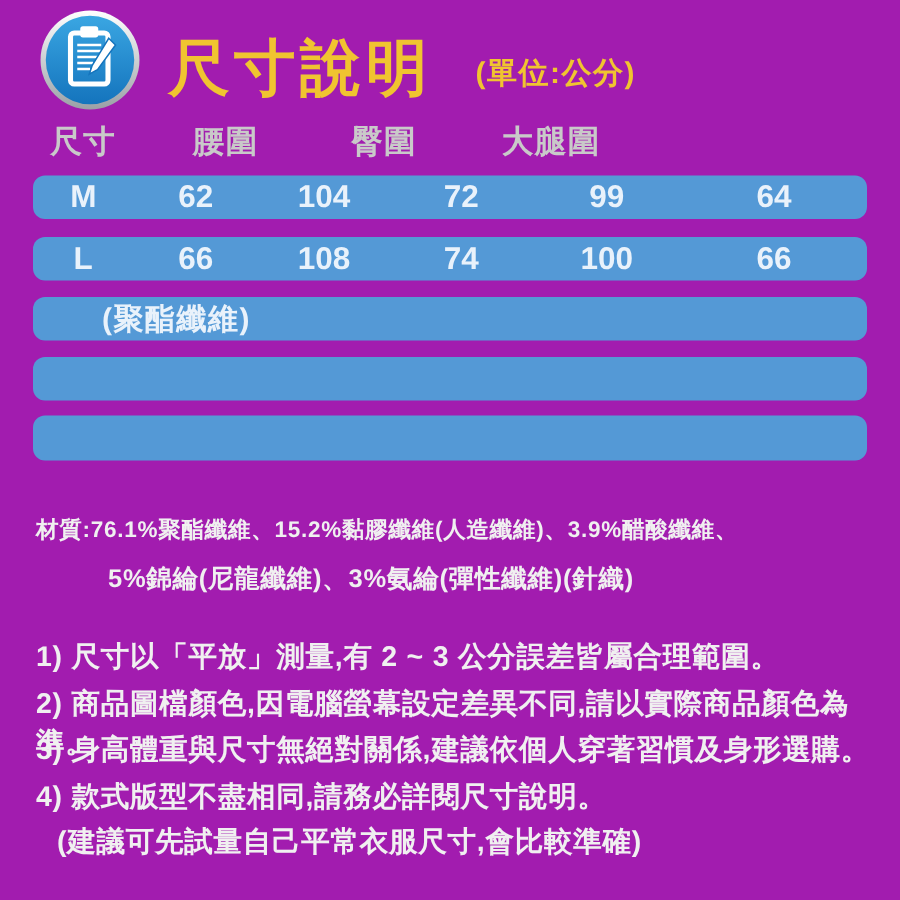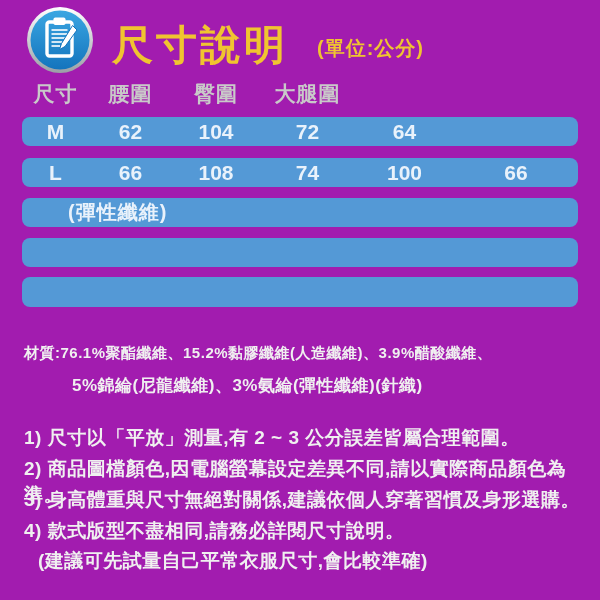--- a/index.html
+++ b/index.html
@@ -31,21 +31,21 @@
   }
 
   
   .tgrid {
     position: absolute; left: 22px; width: 556px; height: 29px;
     display: grid;
     grid-template-columns: 67px 83px 88px 95px 99px 124px;
     align-items: center;
   }
   .tgrid span { text-align: center; }
-  .thead { top: 79px; color: #c9c9c9; font-size: 21px; font-weight: 700; letter-spacing: 1px; }
+  .thead { top: 79px; color: #c9c9c9; font-size: 21px; font-weight: 700; letter-spacing: 1px; gap: 20px; }
   .bar {
     position: absolute; left: 22px; width: 556px; height: 29px;
     background: #5499d6; border-radius: 8px;
   }
   .bar-row { color: #e9f2fb; font-size: 21px; font-weight: 700; }
   .bar-m { top: 117px; }
   .bar-l { top: 158px; }
   .bar-note { top: 198px; display: flex; align-items: center; }
   .bar-note span {
     padding-left: 46px; color: #e9f2fb; font-size: 20px; font-weight: 700; letter-spacing: 1px;
@@ -106,34 +106,35 @@
     <span>腰圍</span>
     <span>臀圍</span>
     <span>大腿圍</span>
   </div>
 
   <div class="bar bar-m tgrid bar-row">
     <span>M</span>
     <span>62</span>
     <span>104</span>
     <span>72</span>
+    <span>99</span>
     <span>64</span>
   </div>
 
   <div class="bar bar-l tgrid bar-row">
     <span>L</span>
     <span>66</span>
     <span>108</span>
     <span>74</span>
     <span>100</span>
     <span>66</span>
   </div>
 
   <div class="bar bar-note">
-    <span>(彈性纖維)</span>
+    <span>(聚酯纖維)</span>
   </div>
 
   <div class="bar bar-e1"></div>
   <div class="bar bar-e2"></div>
 
   <div class="material-1">材質:76.1%聚酯纖維、15.2%黏膠纖維(人造纖維)、3.9%醋酸纖維、</div>
   <div class="material-2">5%錦綸(尼龍纖維)、3%氨綸(彈性纖維)(針織)</div>
 
   <div class="note note-1">1) 尺寸以「平放」測量,有 2 ~ 3 公分誤差皆屬合理範圍。</div>
   <div class="note note-2">2) 商品圖檔顏色,因電腦螢幕設定差異不同,請以實際商品顏色為準。</div>

